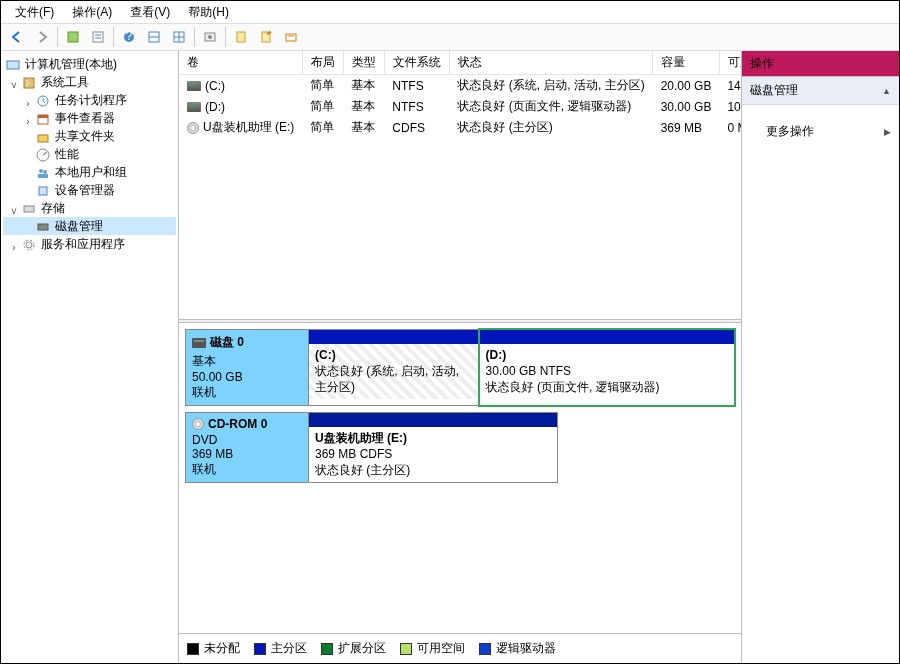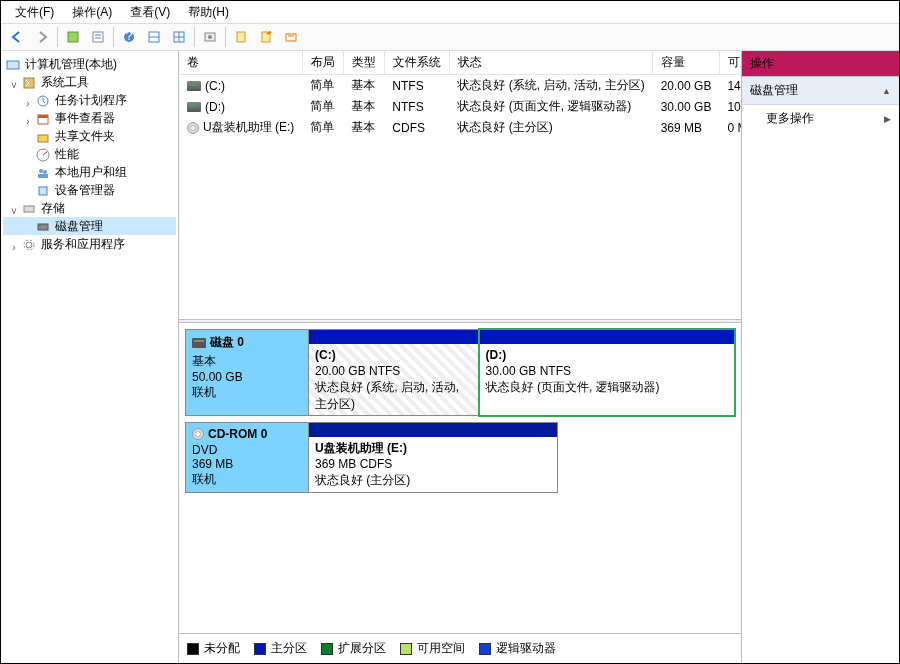--- a/index.html
+++ b/index.html
@@ -54,21 +54,21 @@
 .top-blue { background: #0016b8; }
 .top-navy { background: #001a99; }
 
 .legend { border-top: 1px solid #bdbdbd; padding: 6px 8px; display: flex; gap: 14px; align-items: center; }
 .legend .lg { display: flex; align-items: center; gap: 5px; }
 .legend .sw { width: 12px; height: 12px; border: 1px solid #333; }
 
 .actions-pane { width: 157px; display: flex; flex-direction: column; }
 .actions-header { padding: 4px 8px; border-bottom: 1px solid #bdbdbd; font-weight: normal; background: #be185d; }
 .actions-group-hdr { padding: 5px 8px; background: #e9eef6; border-bottom: 1px solid #d0d7e5; cursor: pointer; display:flex; justify-content:space-between; align-items:center;}
-.actions-item { padding: 5px 8px 5px 24px; cursor: pointer; display:flex; align-items:center; gap:6px;}
+.actions-item { padding: 18px 8px 5px 24px; cursor: pointer; display:flex; align-items:center; gap:6px;}
 
 .hdd-icon-sm { width:14px; height:10px; background:#555; display:inline-block; border-radius:1px; position:relative;}
 .hdd-icon-sm::after{content:"";position:absolute;left:2px;top:2px;width:10px;height:2px;background:#888;}
 .cd-icon-sm { width:12px; height:12px; border-radius:50%; background:radial-gradient(circle,#fff 25%,#bbb 26%,#ddd 60%,#fff 100%); border:1px solid #999; display:inline-block;}
 </style>
 </head>
 <body>
 
 <div class="window">
 
@@ -333,21 +333,20 @@
               </div>
               <div>基本</div>
               <div>50.00 GB</div>
               <div>联机</div>
             </div>
             <div class="disk-parts">
               <div class="part hatched" style="flex: 20 1 0%;">
                 <div class="part-top top-blue"></div>
                 <div class="part-body">
                   <div class="title-line">(C:)</div>
-                  <div>20.00 GB NTFS</div>
                   <div>状态良好 (系统, 启动, 活动, 主分区)</div>
                 </div>
               </div>
               <div class="part selected-outline" style="flex: 30 1 0%;">
                 <div class="part-top top-blue"></div>
                 <div class="part-body">
                   <div class="title-line">(D:)</div>
                   <div>30.00 GB NTFS</div>
                   <div>状态良好 (页面文件, 逻辑驱动器)</div>
                 </div>

